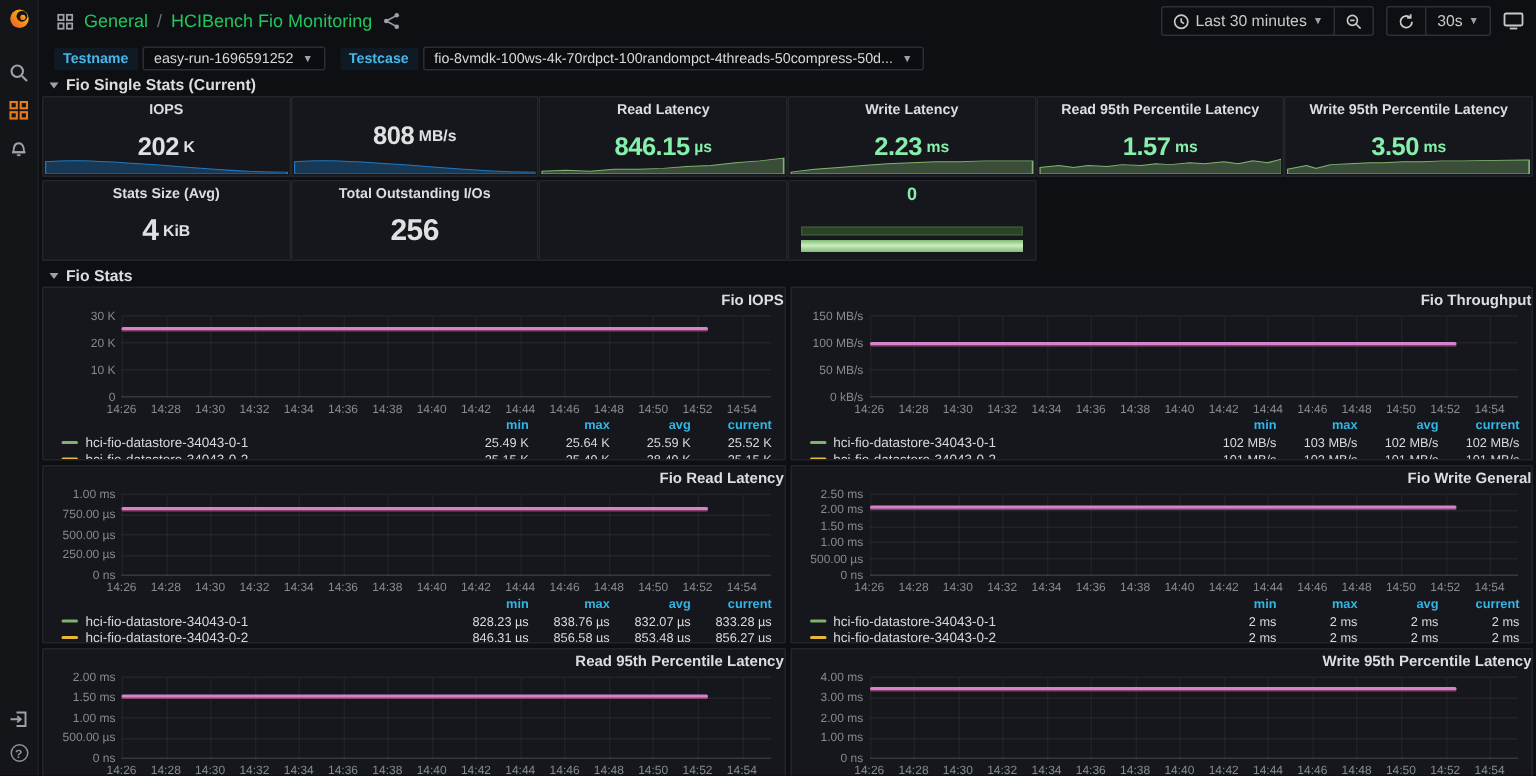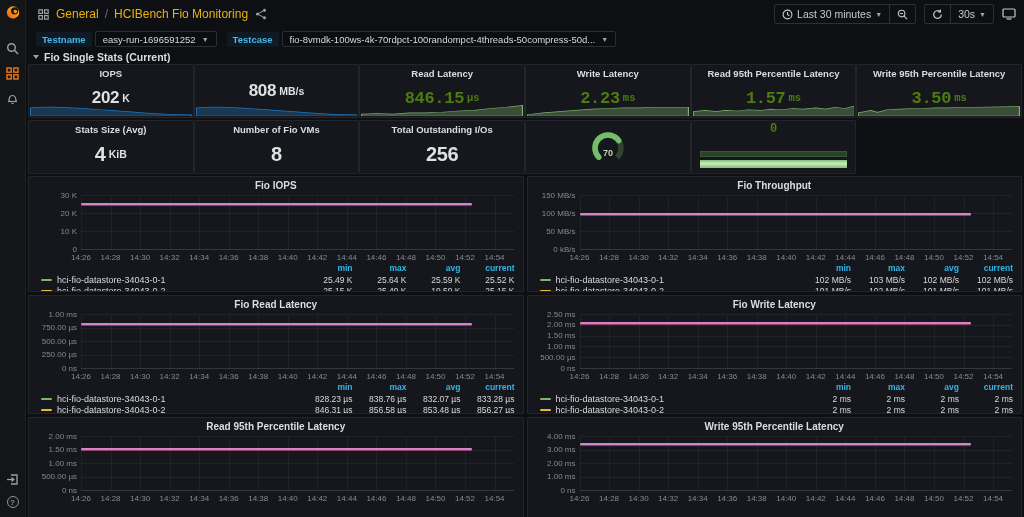--- a/index.html
+++ b/index.html
@@ -17,21 +17,21 @@
   .sb-icons { margin-top:22px; display:flex; flex-direction:column; gap:11px; align-items:center; }
   .sb-bottom { margin-top:auto; margin-bottom:8px; display:flex; flex-direction:column; gap:9px; align-items:center; }
   .icon-btn { width:14px; height:14px; display:flex; align-items:center; justify-content:center; cursor:pointer; }
   .icon-btn svg { display:block; }
   .q-circle { width:12px; height:12px; border:1px solid #8d939a; border-radius:50%;
     color:#8d939a; font-size:8px; font-weight:700; display:flex; align-items:center; justify-content:center; }
   
   .main { position:absolute; left:26px; top:0; right:0; bottom:0; display:flex; flex-direction:column; }
   .topbar { height:28px; flex:0 0 28px; display:flex; align-items:center; justify-content:space-between; padding:0 8px 0 10px; }
   .tb-left { display:flex; align-items:center; gap:6px; }
-  .crumb { font-size:12px; font-weight:500; color:#eab308; cursor:pointer; }
+  .crumb { font-size:12px; font-weight:500; color:#22c55e; cursor:pointer; }
   .crumb-sep { color:#6a6f76; font-size:12px; }
   .tb-right { display:flex; align-items:center; gap:8px; }
   .tb-group { display:flex; align-items:center; border:1px solid #2c3137; border-radius:2px; height:20px; }
   .tb-seg { display:flex; align-items:center; gap:4px; padding:0 7px; height:100%; cursor:pointer; font-size:10.5px; color:#c7c9cc; }
   .tb-seg + .tb-seg { border-left:1px solid #2c3137; }
   .caret { font-size:7px; color:#9da2a8; }
   
   .varbar { height:22px; flex:0 0 22px; display:flex; align-items:center; gap:10px; padding:0 10px; }
   .var { display:flex; align-items:center; }
   .var-label { background:#101a24; color:#45b7e8; font-size:9.5px; font-weight:700;
@@ -46,29 +46,29 @@
     border-top:4px solid #9da2a8; }
   .stats-grid { display:grid; grid-template-columns:repeat(6,1fr); gap:0; height:54px; margin-bottom:2px; }
   .panel { background:#15171c; border:1px solid #22252a; border-radius:1px; position:relative; overflow:hidden; }
   .stat { display:flex; flex-direction:column; }
   .stat-title { text-align:center; font-size:9.5px; font-weight:600; color:#dcdde0; padding-top:3px; cursor:pointer; white-space:nowrap; }
   .stat-mid { flex:1; display:flex; align-items:center; justify-content:center; z-index:2; }
   .stat-num { font-size:17px; font-weight:700; letter-spacing:-0.3px; }
   .stat-num.big { font-size:20px; }
   .stat-unit { font-size:10.5px; font-weight:700; margin-left:3px; }
   .white { color:#dfe0e2; }
-  .green { color:#4d7c0f;font-family:Liberation Mono, monospace; }
+  .green { color:#86efac; }
   .spark { position:absolute; left:1px; right:1px; bottom:1px; height:15px; width:calc(100% - 2px); z-index:1; }
   .cpu-bars { position:absolute; left:8px; right:8px; bottom:5px; }
   .cpu-bar1 { height:6px; background:#2c4227; border:1px solid #3a5733; margin-bottom:3px; }
   .cpu-bar2 { height:8px; background:linear-gradient(180deg,#7fbf72,#cfeac3 45%,#7fbf72); }
   
   .charts-grid { display:grid; grid-template-columns:1fr 1fr; grid-template-rows:116px 119px 150px; gap:3px; }
   .chart { display:flex; flex-direction:column; }
-  .c-title { height:15px; flex:0 0 15px; text-align:center; font-size:10px; font-weight:700; color:#dcdde0; padding-top:3px; cursor:pointer; }
+  .c-title { height:15px; flex:0 0 15px; text-align:right; font-size:10px; font-weight:700; color:#dcdde0; padding-top:3px; cursor:pointer; }
   .c-body { position:relative; height:68px; flex:0 0 68px; margin:2px 6px 0 4px; }
   .c-ylab span { position:absolute; right:calc(100% - 44px); font-size:8px; color:#848b92; white-space:nowrap; }
   .c-area { position:absolute; left:48px; right:3px; top:2px; bottom:12px; }
   .gl-h { position:absolute; left:0; right:0; height:1px; background:rgba(255,255,255,0.055); }
   .gl-h.base { background:rgba(255,255,255,0.14); }
   .gl-v { position:absolute; top:0; bottom:0; width:1px; background:rgba(255,255,255,0.045); }
   .c-line { position:absolute; left:0; height:2px; border-radius:1px; }
   .c-xlab { position:absolute; left:48px; right:3px; bottom:0; height:11px; }
   .c-xlab span { position:absolute; top:2px; transform:translateX(-50%); font-size:8px; color:#848b92; white-space:nowrap; }
   .c-legend { margin:1px 8px 0 12px; }
@@ -282,51 +282,42 @@
       </div>
     <div class="stats-grid" id="stats-row2">
         <div class="panel stat">
           <div class="stat-title">Stats Size (Avg)</div>
           <div class="stat-mid">
             <span class="stat-num big white">4</span>
             <span class="stat-unit white">KiB</span>
           </div>
         </div>
         <div class="panel stat">
-          <div class="stat-title">Number of Fio VMs</div>
-          <div class="stat-mid">
-            <span class="stat-num big white">8</span>
-          </div>
-        </div>
-        <div class="panel stat">
           <div class="stat-title">Total Outstanding I/Os</div>
           <div class="stat-mid">
             <span class="stat-num big white">256</span>
           </div>
         </div>
         <div class="panel stat">
-          <div class="stat-mid">
-            <svg width="46" height="36" viewBox="0 0 46 36">
-              <circle cx="23" cy="19" r="13" fill="none" stroke="#344232" stroke-width="5.5" stroke-dasharray="61.3 81.7" transform="rotate(135 23 19)"></circle>
-              <circle cx="23" cy="19" r="13" fill="none" stroke="#73bf69" stroke-width="5.5" stroke-dasharray="43 100" transform="rotate(135 23 19)" stroke-linecap="round"></circle>
-              <text x="23" y="27" text-anchor="middle" font-size="9" font-weight="bold" fill="#b7dcae" font-family="Liberation Sans, sans-serif">70</text>
-            </svg>
-          </div>
         </div>
         <div class="panel stat">
           <div class="stat-mid" style="align-items: flex-start;">
             <span class="stat-num green" style="font-size:12px;margin-top:1px">0</span>
           </div>
           <div class="cpu-bars">
             <div class="cpu-bar1"></div>
             <div class="cpu-bar2"></div>
           </div>
         </div>
         <div></div>
       </div>
+    <div class="rowhdr" style="height:15px">
+      <span class="tri"></span>
+      <span>Fio Stats</span>
+    </div>
     <div class="charts-grid" id="charts">
         <div class="panel chart">
           <div class="c-title">Fio IOPS</div>
           <div class="c-body">
             <div class="c-ylab" style="position: absolute; inset: 2px 0px 12px;">
               <span style="bottom: calc(0% - 3.5px);">0</span>
               <span style="bottom: calc(33.3333% - 3.5px); margin-left: 30px;">10 K</span>
               <span style="bottom: calc(66.6667% - 3.5px);">20 K</span>
               <span style="bottom: calc(100% - 3.5px);">30 K</span>
             </div>
@@ -383,21 +374,21 @@
               <div class="lg-val">25.49 K</div>
               <div class="lg-val">25.64 K</div>
               <div class="lg-val">25.59 K</div>
               <div class="lg-val">25.52 K</div>
             </div>
             <div class="lg-row">
               <div class="lg-swatch" style="background: rgb(234, 184, 57);"></div>
               <div class="lg-name">hci-fio-datastore-34043-0-2</div>
               <div class="lg-val">25.15 K</div>
               <div class="lg-val">25.49 K</div>
-              <div class="lg-val">19.59 K</div>
+              <div class="lg-val">38.49 K</div>
               <div class="lg-val">25.15 K</div>
             </div>
           </div>
         </div>
         <div class="panel chart">
           <div class="c-title">Fio Throughput</div>
           <div class="c-body">
             <div class="c-ylab" style="position: absolute; inset: 2px 0px 12px;">
               <span style="bottom: calc(0% - 3.5px);">0 kB/s</span>
               <span style="bottom: calc(33.3333% - 3.5px);">50 MB/s</span>
@@ -539,21 +530,21 @@
               <div class="lg-swatch" style="background: rgb(234, 184, 57);"></div>
               <div class="lg-name">hci-fio-datastore-34043-0-2</div>
               <div class="lg-val">846.31 µs</div>
               <div class="lg-val">856.58 µs</div>
               <div class="lg-val">853.48 µs</div>
               <div class="lg-val">856.27 µs</div>
             </div>
           </div>
         </div>
         <div class="panel chart">
-          <div class="c-title">Fio Write Latency</div>
+          <div class="c-title">Fio Write General</div>
           <div class="c-body">
             <div class="c-ylab" style="position: absolute; inset: 2px 0px 12px;">
               <span style="bottom: calc(0% - 3.5px);">0 ns</span>
               <span style="bottom: calc(20% - 3.5px);">500.00 µs</span>
               <span style="bottom: calc(40% - 3.5px);">1.00 ms</span>
               <span style="bottom: calc(60% - 3.5px);">1.50 ms</span>
               <span style="bottom: calc(80% - 3.5px);">2.00 ms</span>
               <span style="bottom: calc(100% - 3.5px);">2.50 ms</span>
             </div>
             <div class="c-area">

